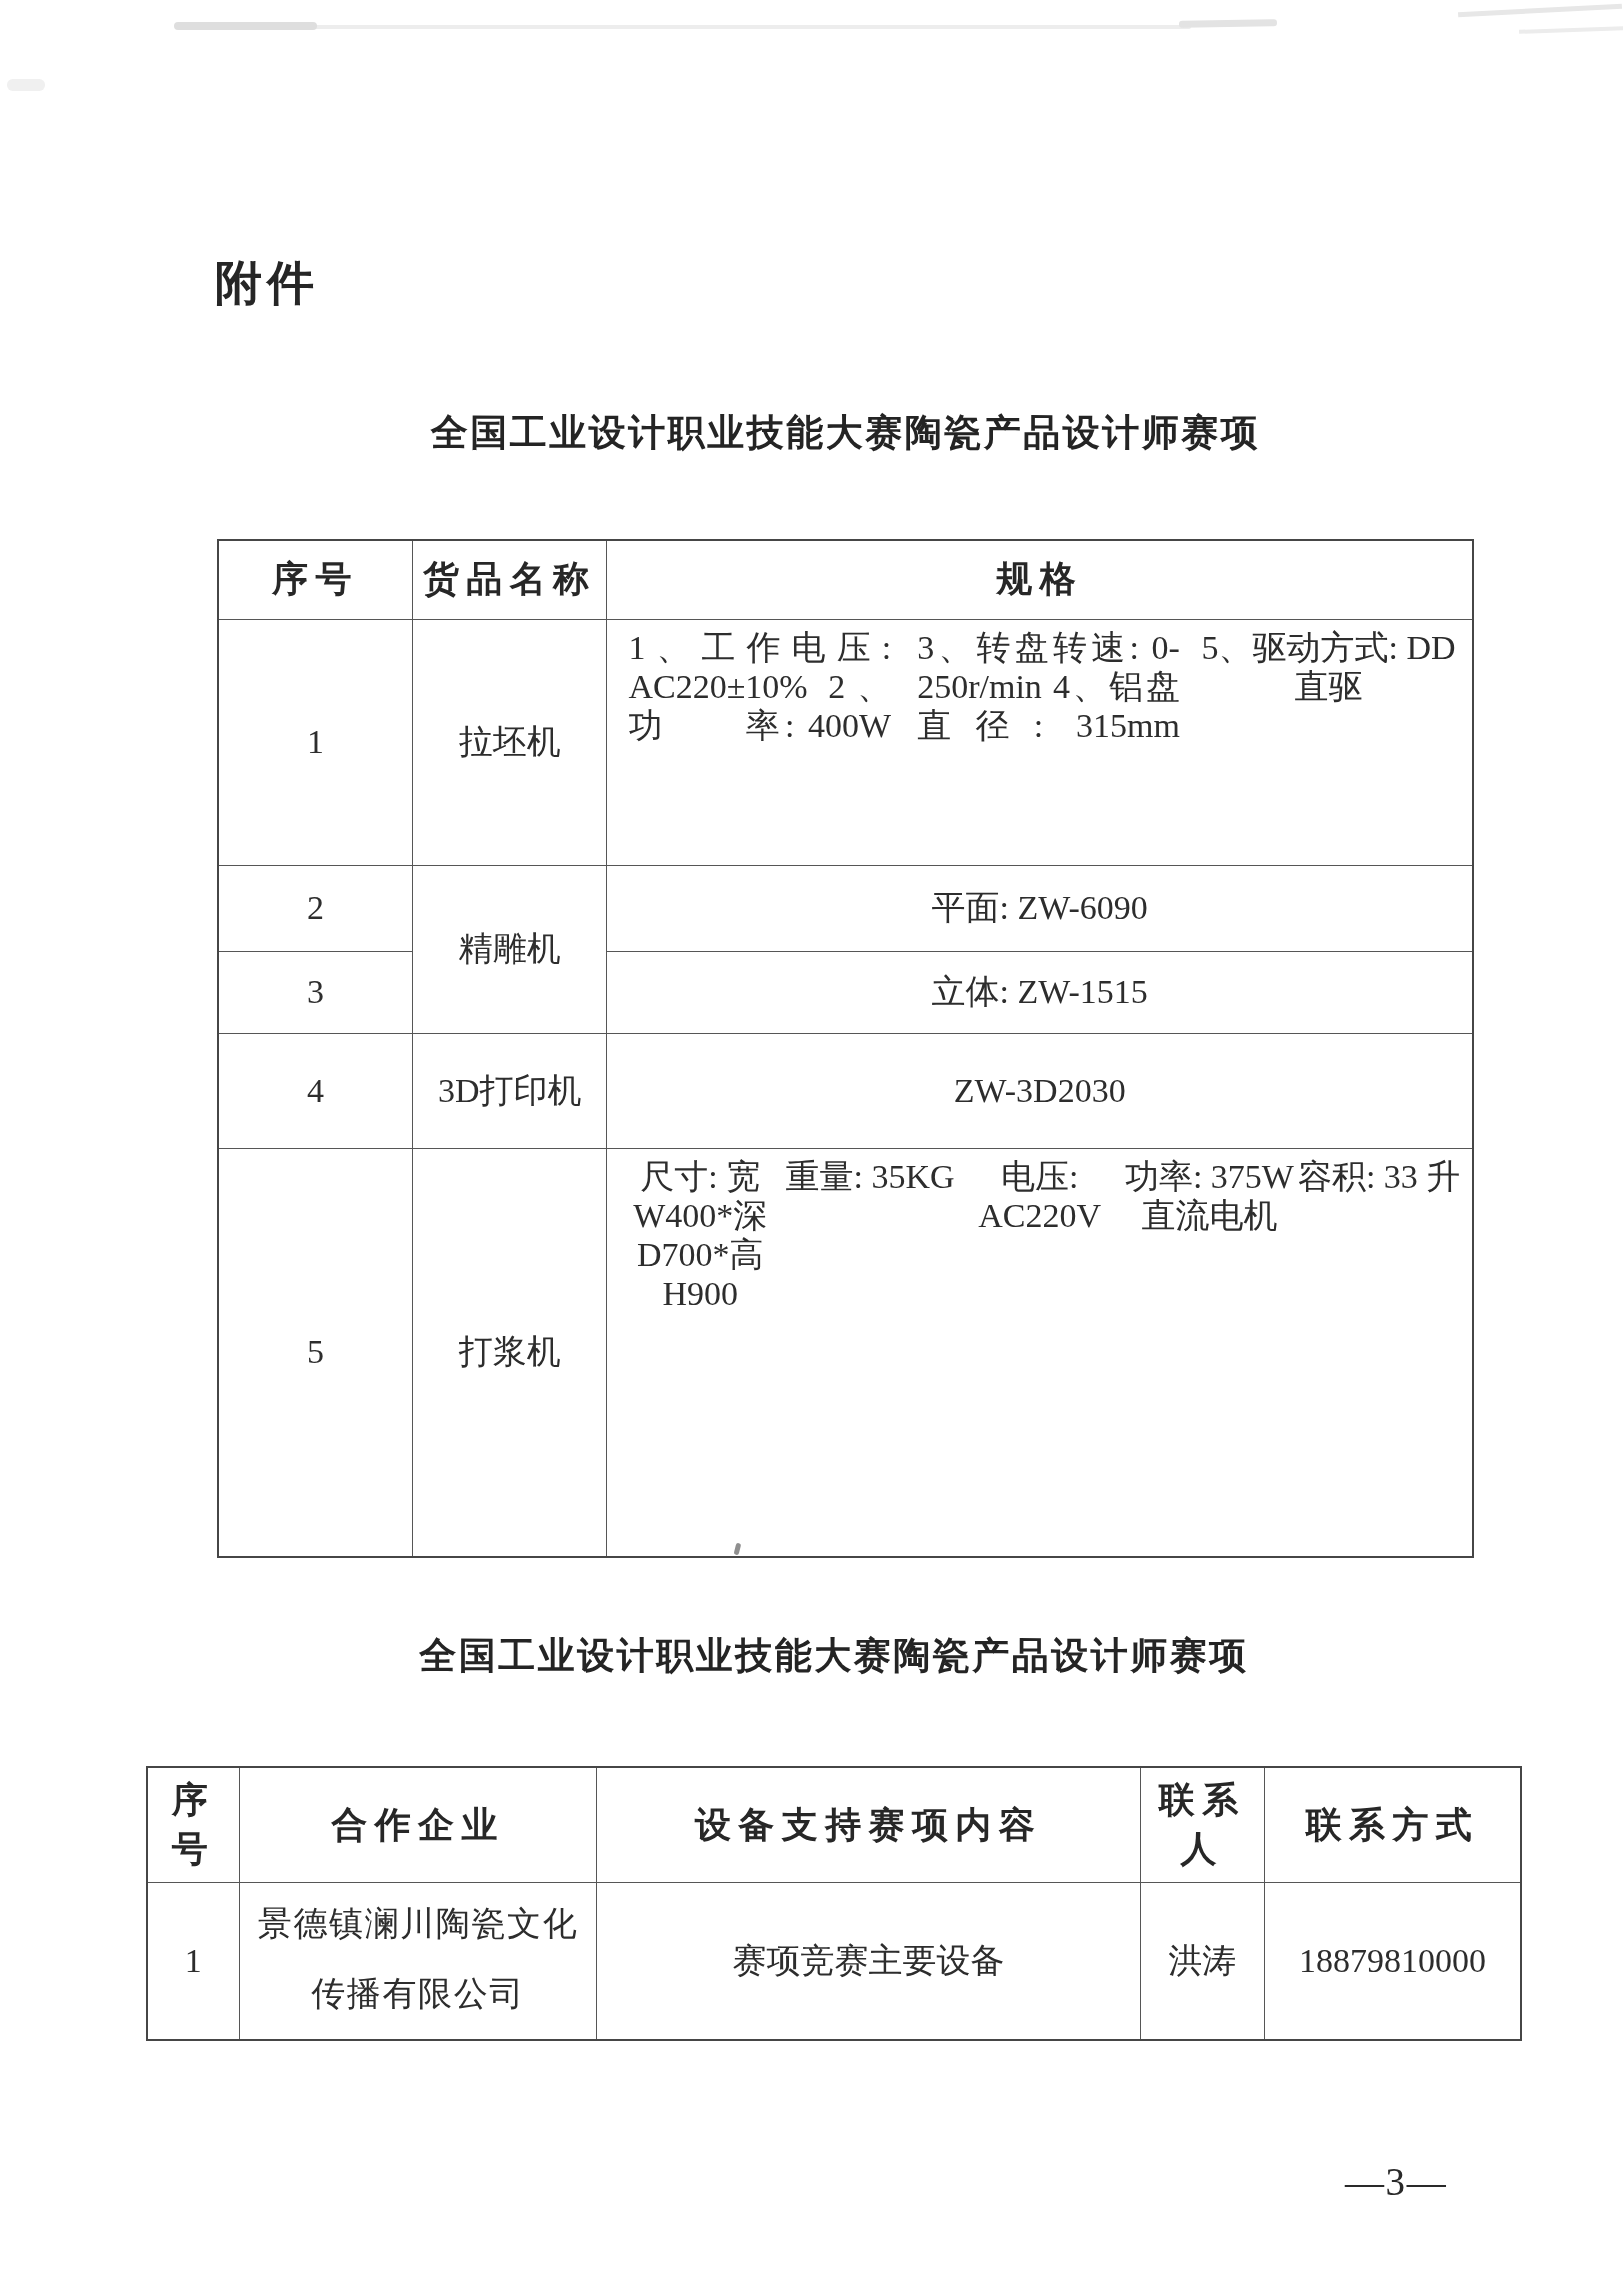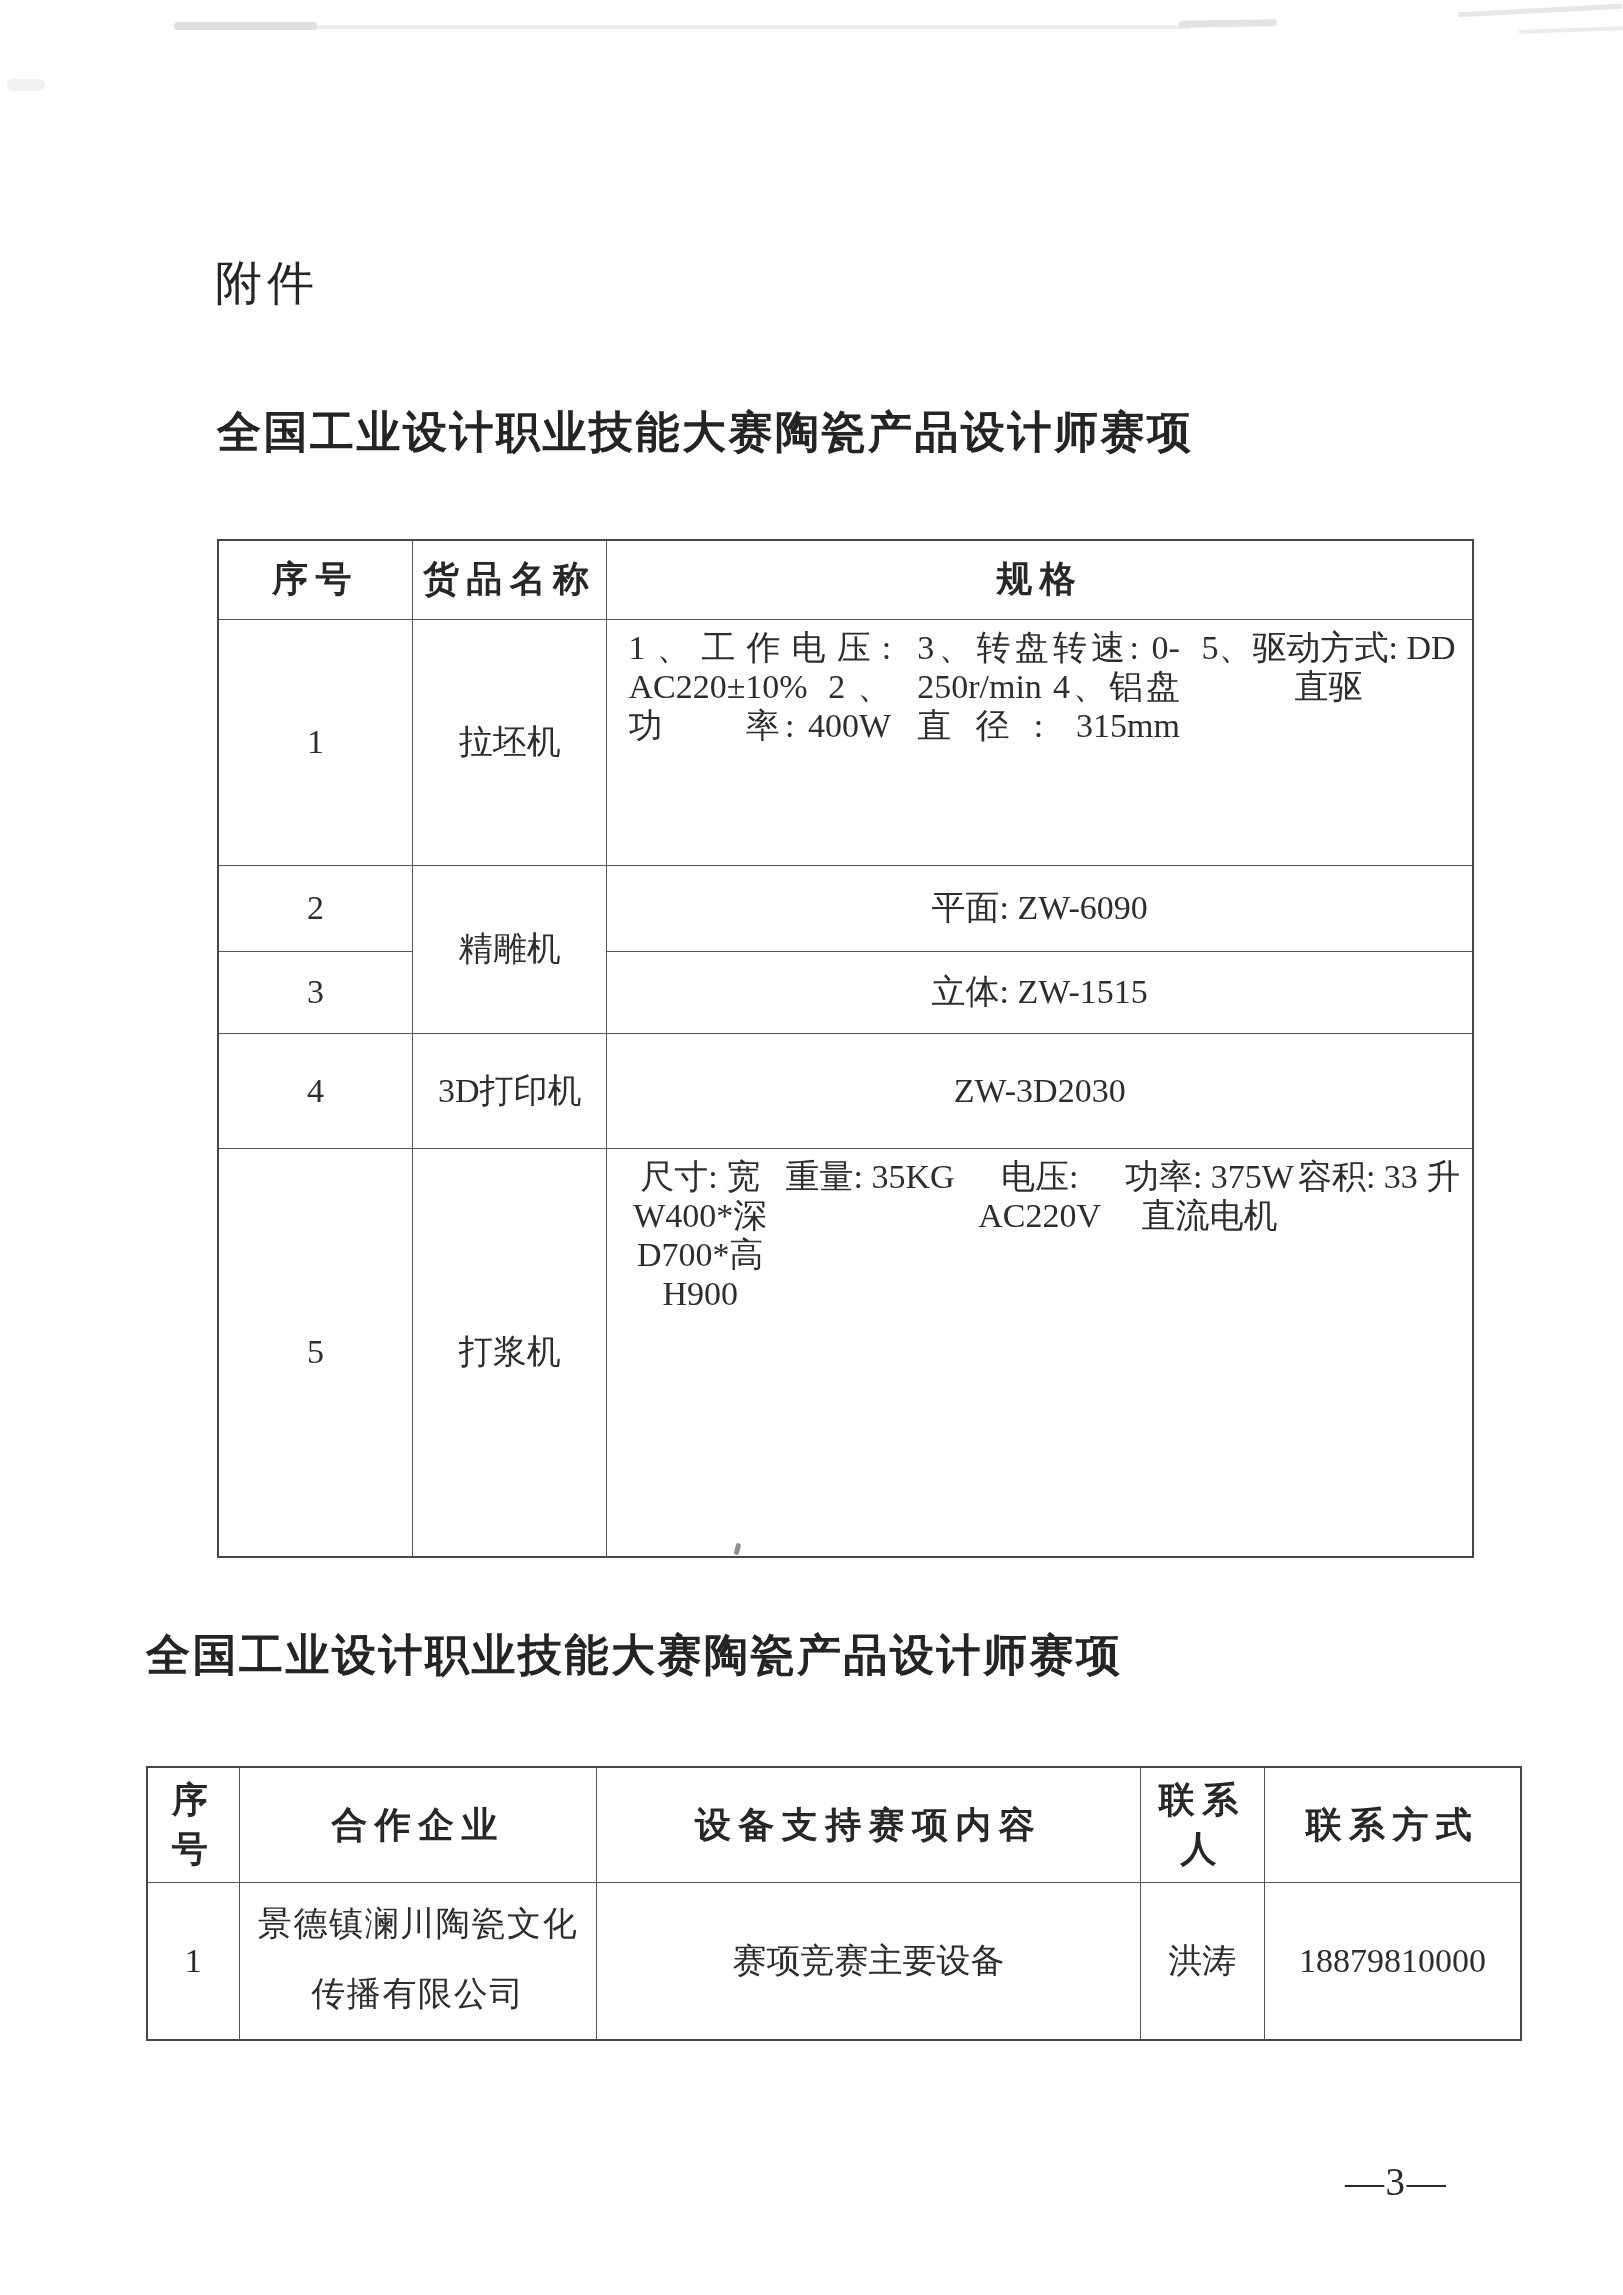--- a/index.html
+++ b/index.html
@@ -17,24 +17,24 @@
   .a2{left:174px;top:22px;width:143px;height:8.2px;background:#dedede;border-radius:4.1px;}
   .a3{left:1179px;top:19.7px;width:98px;height:6.6px;background:#e3e3e3;border-radius:3.3px;transform:rotate(-1deg);}
   .a4{left:1458px;top:8.2px;width:164px;height:4.9px;background:#e7e7e7;transform:rotate(-3deg);}
   .a5{left:1519px;top:28px;width:105px;height:4.1px;background:#ececec;transform:rotate(-2deg);}
   .a6{left:6.6px;top:79px;width:38px;height:11.5px;background:#f0f0f0;border-radius:5.7px;}
   .speck{left:735px;top:1543px;width:4.9px;height:11.5px;background:#8f8f8f;border-radius:2.5px;transform:rotate(14deg);}
 
   .attachment{
     position:absolute;left:215px;top:252px;
     font-family:"Liberation Sans","DejaVu Sans",sans-serif;
-    font-weight:normal;font-size:47px;letter-spacing:4.9px;color:#262626;
+    font-weight:bold;font-size:47px;letter-spacing:4.9px;color:#262626;
   }
 
-  .title-block{position:absolute;text-align:left;font-weight:bold;font-size:44px;color:#242424;}
+  .title-block{position:absolute;text-align:center;font-weight:bold;font-size:37px;color:#242424;}
   .title-block .tl{line-height:75px;letter-spacing:2.5px;white-space:nowrap;}
   .tb1{left:217px;top:395px;width:1257px;}
   .tb2{left:146px;top:1618px;width:1376px;}
 
   table.tbl{
     position:absolute;border-collapse:collapse;table-layout:fixed;
     border:2.5px solid #464646;
   }
   table.tbl th,table.tbl td{
     border:1.6px solid #565656;

